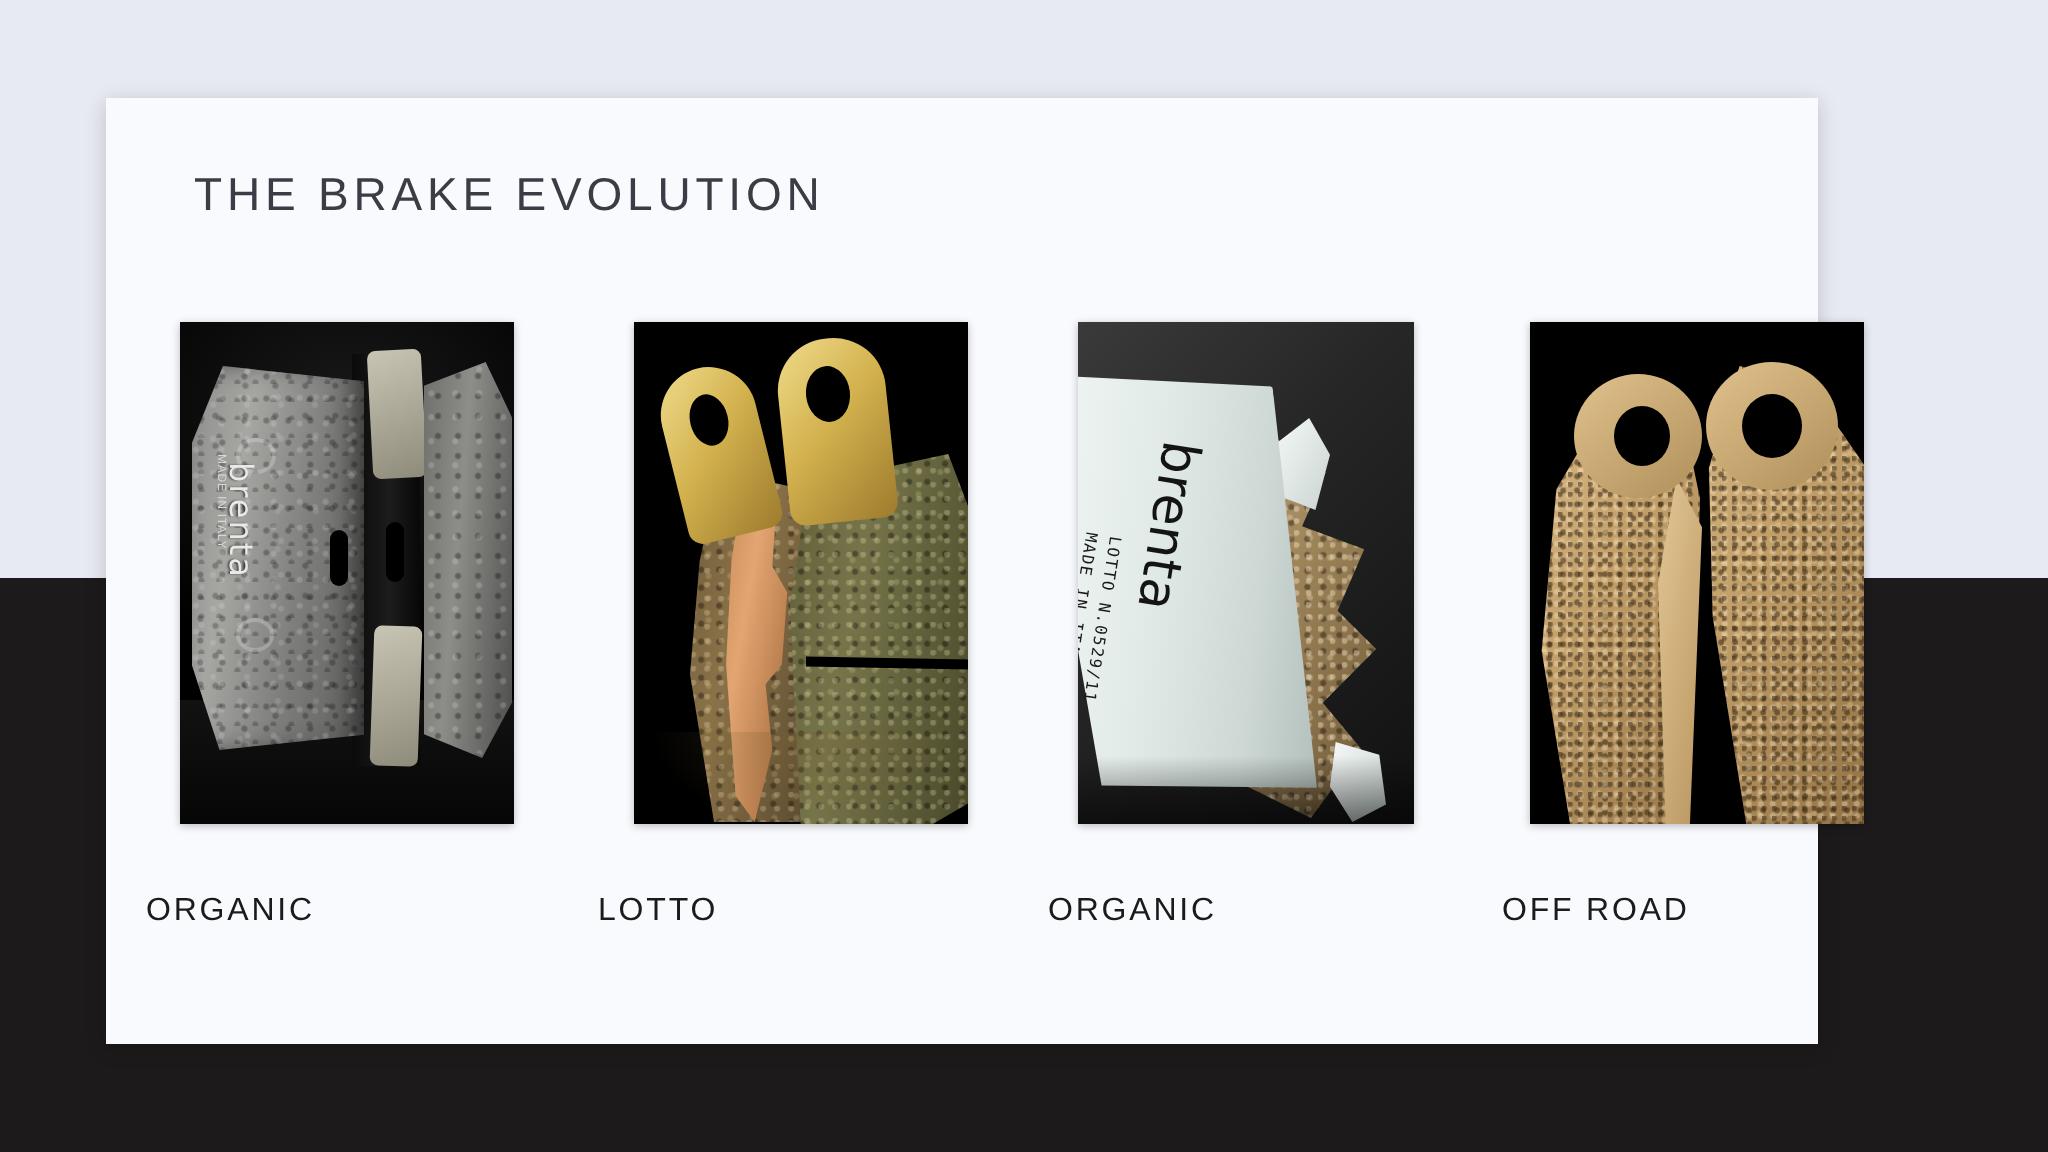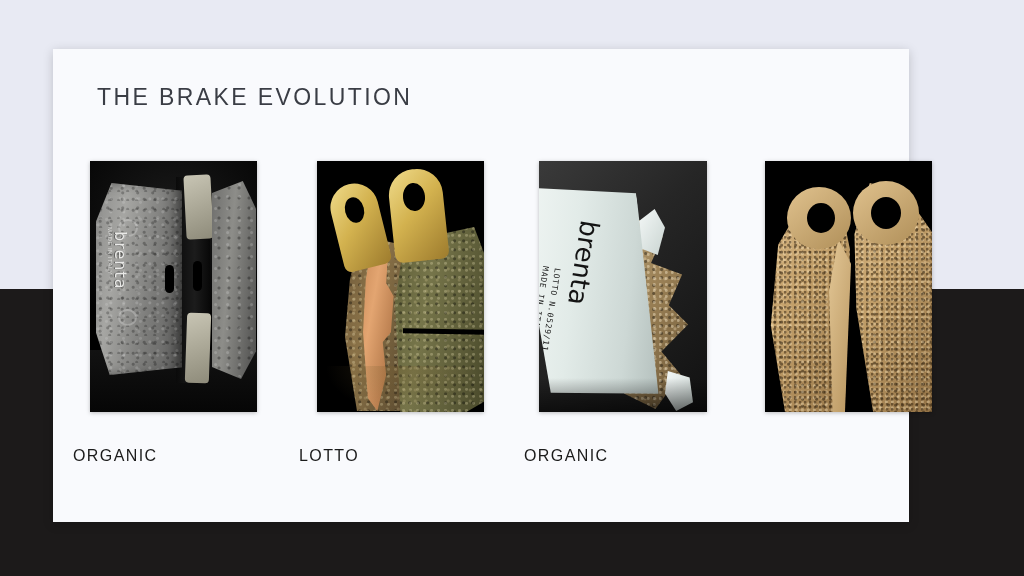--- a/index.html
+++ b/index.html
@@ -445,16 +445,17 @@
           <div class="off-holeB"></div>
         </div>
       </div>
 
     </div>
 
     <div class="labels">
       <div class="label label-0">ORGANIC</div>
       <div class="label label-1">LOTTO</div>
       <div class="label label-2">ORGANIC</div>
+      <div class="label label-3">OFF ROAD</div>
     </div>
 
   </div>
 </div>
 
 </body></html>

